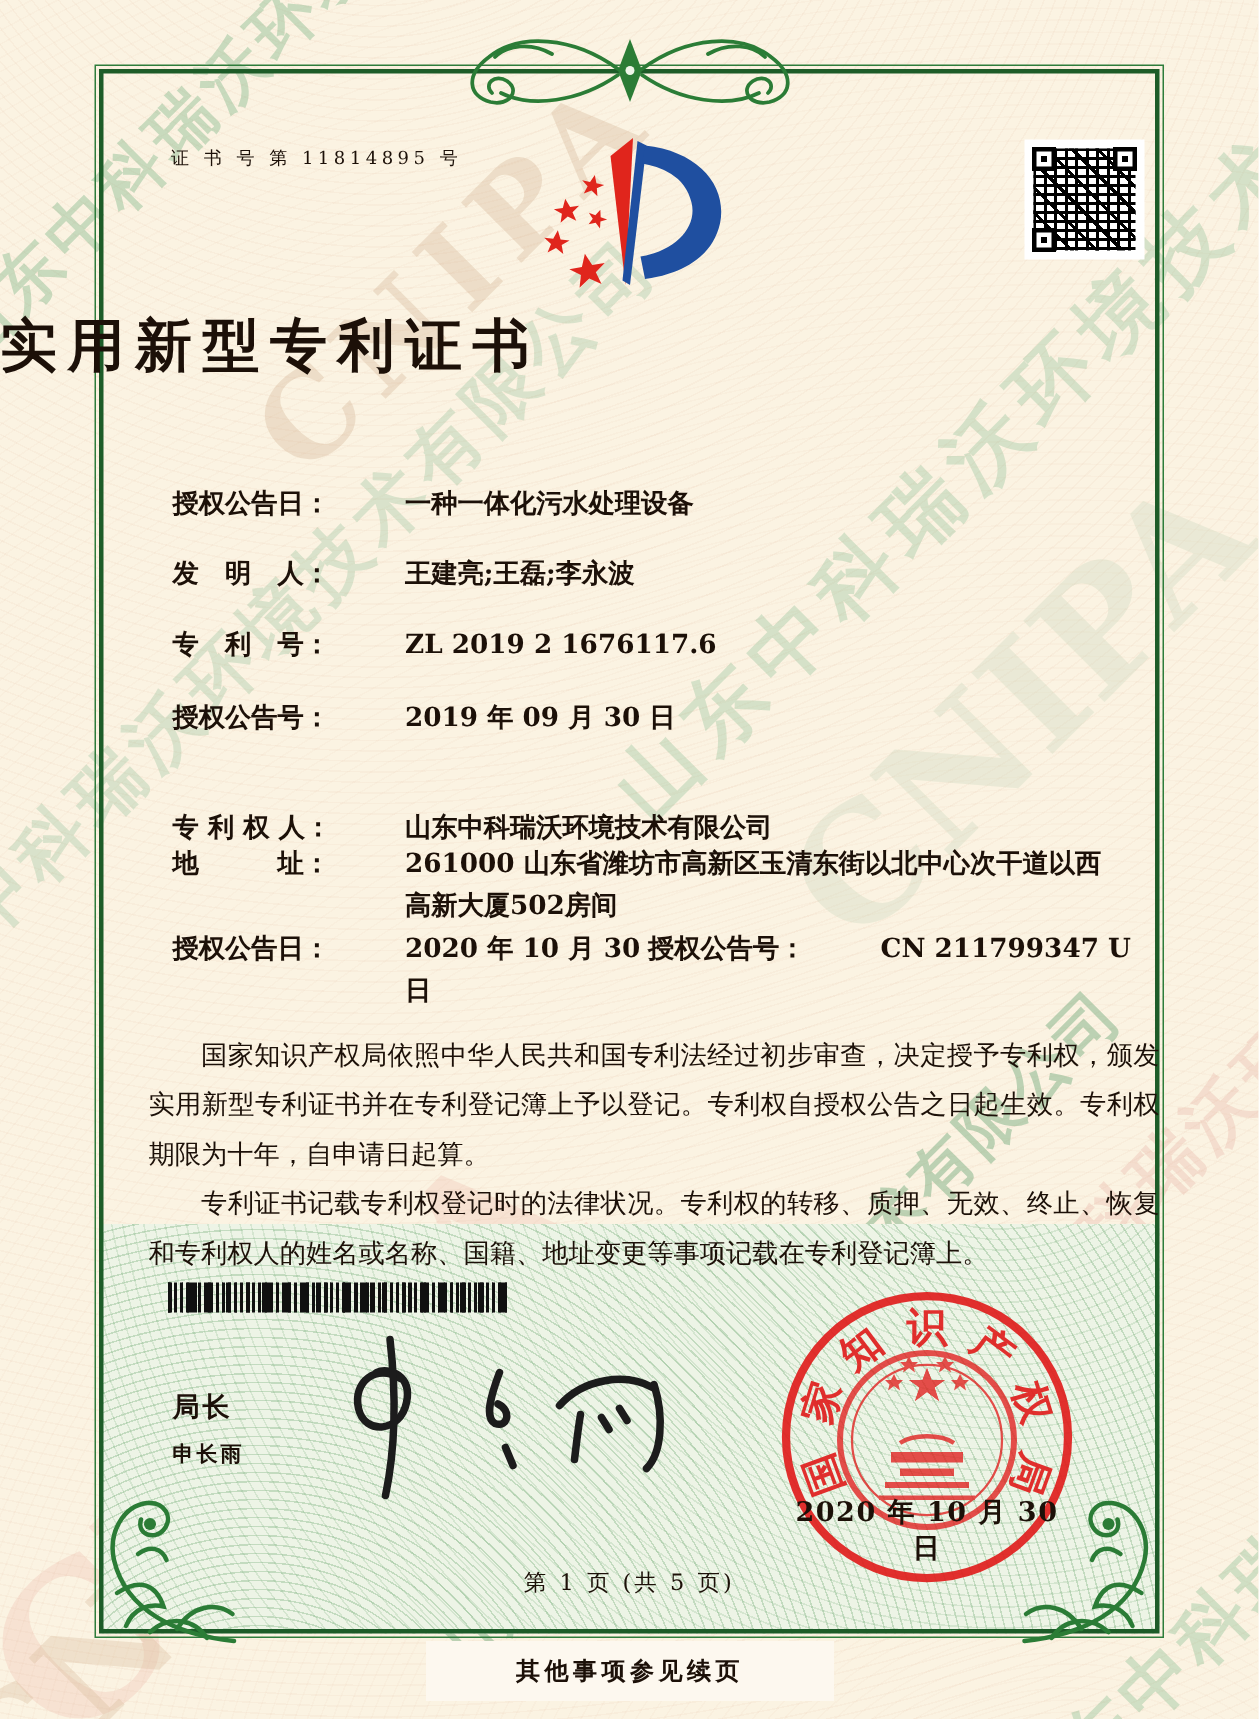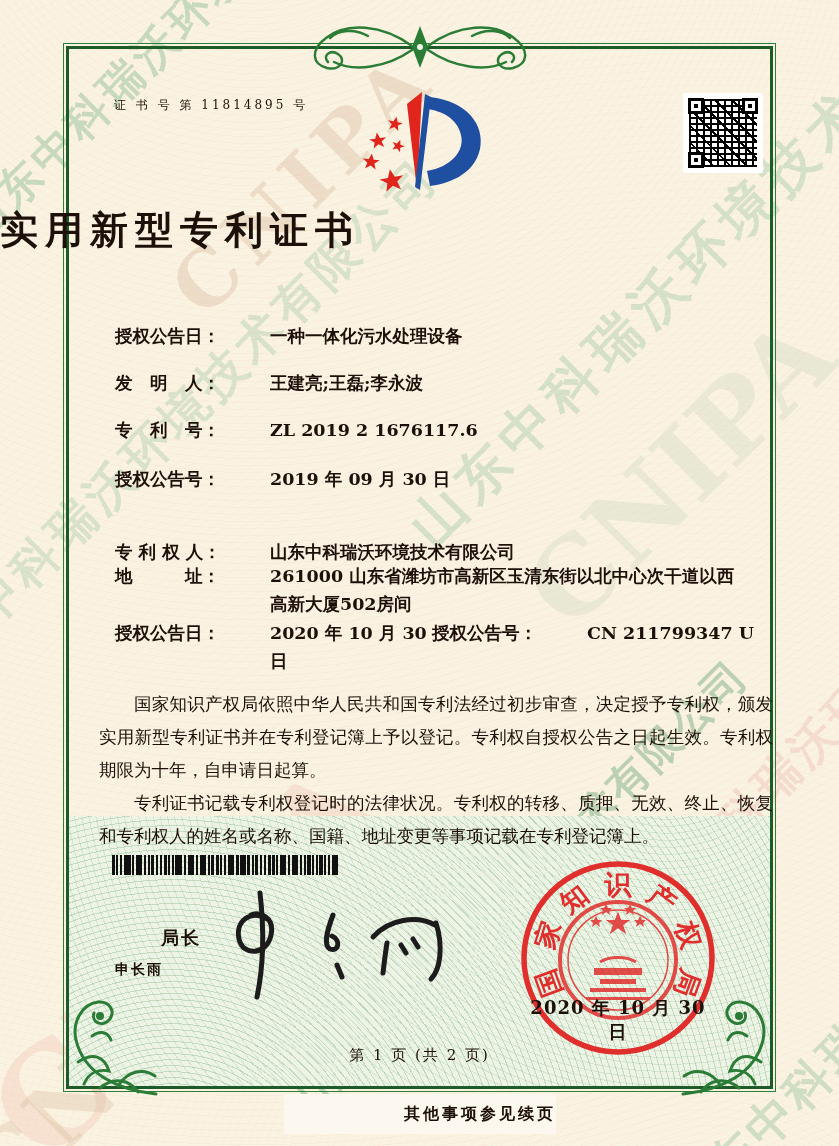--- a/index.html
+++ b/index.html
@@ -44,30 +44,30 @@
   .fvalue.wide{width:475px;}
   .fvalue.mid{width:162px; flex:none;}
   .paras{position:absolute; left:99px; top:652px; width:674px; font-size:17.5px;
       line-height:33px; text-align:justify;margin-top:36px;}
   .paras p{margin:0; text-indent:2em;}
   .barcode{position:absolute; left:112px; top:855px; width:226px; height:20px;
       background-image:
         repeating-linear-gradient(90deg,#101010 0 2px,transparent 2px 4px),
         repeating-linear-gradient(90deg,#101010 0 1px,transparent 1px 9px),
         repeating-linear-gradient(90deg,#101010 0 3px,transparent 3px 13px);}
-  .director-title{position:absolute; left:115px; top:926px; font-size:18px; font-weight:bold; letter-spacing:2px;margin-left:46px;}
+  .director-title{position:absolute; left:115px; top:926px; font-size:18px; font-weight:bold; letter-spacing:2px;}
   .director-name{position:absolute; left:115px; top:961px; font-size:14px; font-weight:bold; letter-spacing:2px;}
   .signature{position:absolute; left:205px; top:885px; width:270px; height:120px;}
   .seal{position:absolute; left:516px; top:856px; width:204px; height:204px; opacity:.92;}
   .seal-date{position:absolute; left:519px; top:996px; width:198px; text-align:center;
       font-size:18px; letter-spacing:1px; font-weight:bold; z-index:6;}
   .footer-page{position:absolute; left:0; top:1046px; width:839px; text-align:center;
       font-size:15px; letter-spacing:2px;}
   .note-strip{position:absolute; left:284px; top:1094px; width:272px; height:40px;
-      background:#fdf8ef; text-align:right; line-height:40px; font-size:16px;
+      background:#fdf8ef; text-align:center; line-height:40px; font-size:16px;
       letter-spacing:3px; font-weight:bold; z-index:5;}
   .ornament{position:absolute; z-index:3;}
   svg text{font-family:"DejaVu Serif","Liberation Serif",serif;}
 </style>
 </head>
 <body>
 
 <div class="page">
 
   <span class="wm" style="left:-30px;top:205px;font-size:44px;letter-spacing:4px;color:rgba(125,180,135,.40)">山东中科瑞沃环境技术有限公司</span>
@@ -229,17 +229,17 @@
           <path d="M84,106 C93,100 111,100 120,106" fill="none" stroke-width="3"></path>
           <rect x="78" y="112" width="48" height="7" stroke="none"></rect>
           <rect x="84" y="123" width="36" height="5" stroke="none"></rect>
           <rect x="74" y="132" width="56" height="4" stroke="none"></rect>
           <rect x="70" y="141" width="64" height="3" stroke="none"></rect>
         </g>
       </g>
     </svg>
     <div class="seal-date">2020 年 10 月 30 日</div>
 
-    <div class="footer-page">第 1 页 (共 2 页)</div>
+    <div class="footer-page">第 1 页 (共 5 页)</div>
     <div class="note-strip">其他事项参见续页</div>
 
   </div>
 </div>
 
 </body></html>

